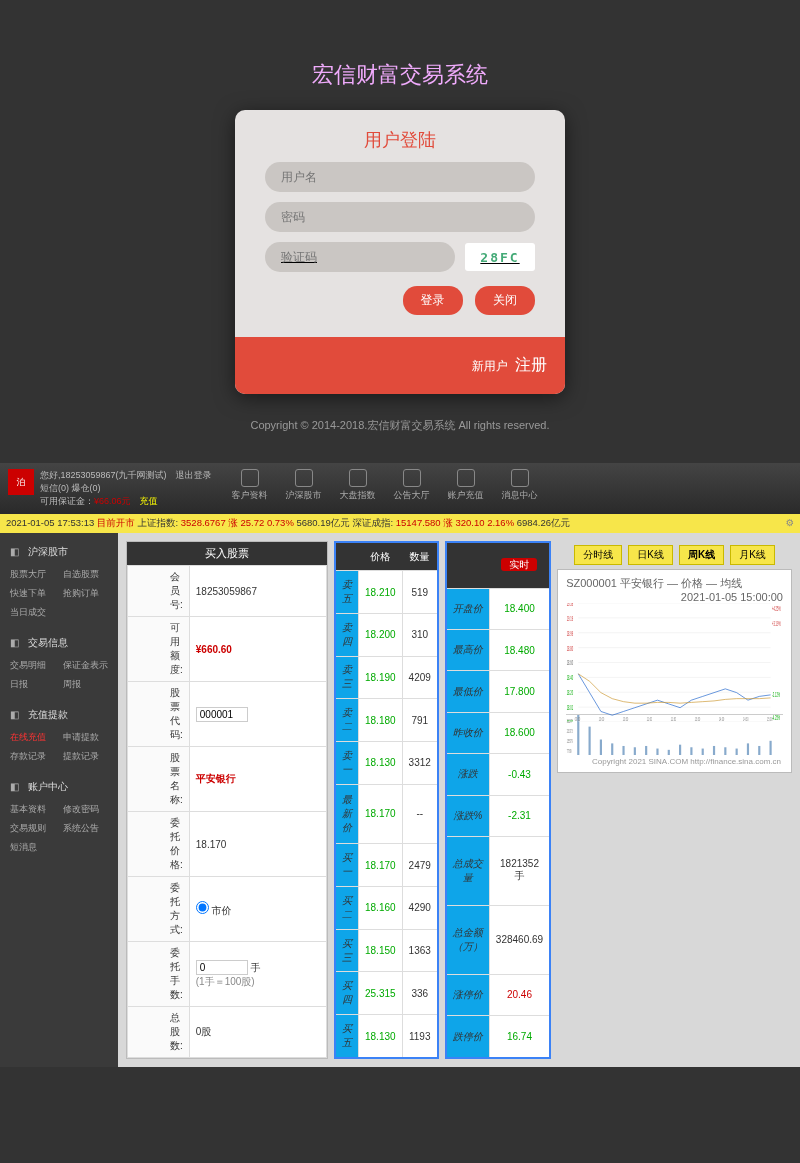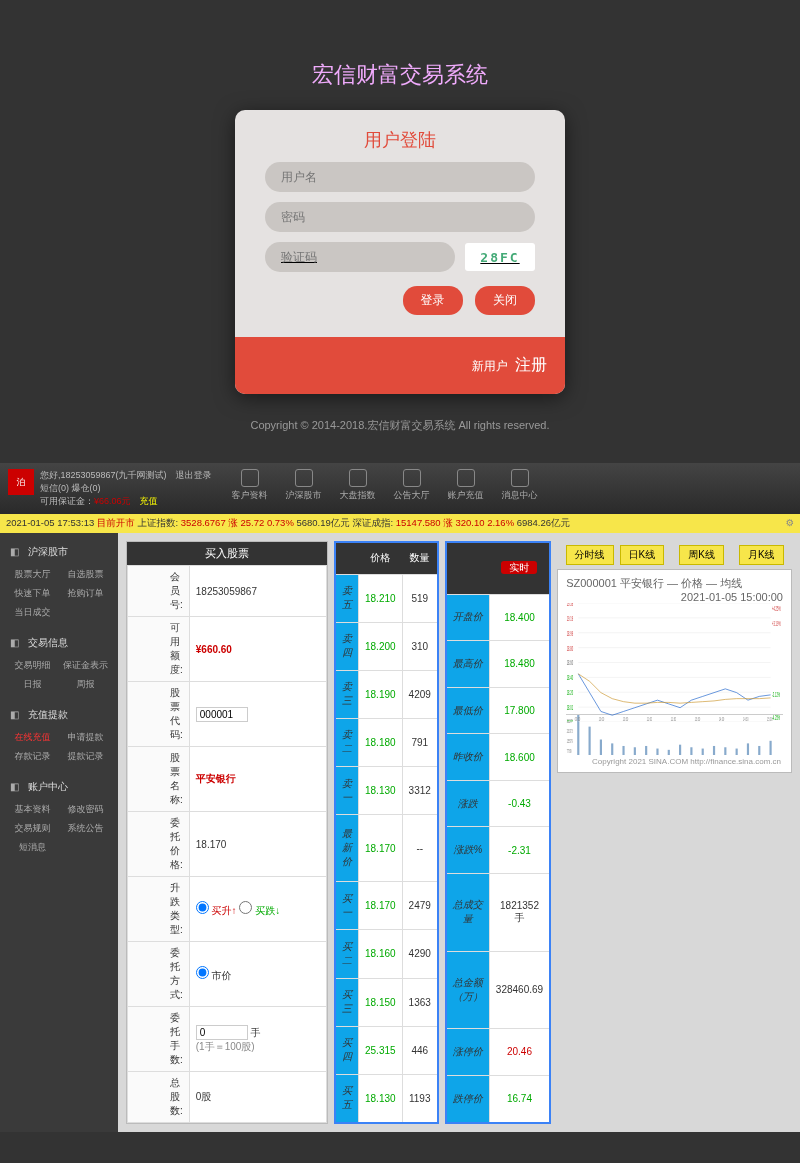--- a/index.html
+++ b/index.html
@@ -33,21 +33,21 @@
 .topnav-item .icon { width: 18px; height: 18px; margin: 0 auto 2px; border: 1px solid #888; border-radius: 3px; }
 .ticker { background: #f7e64a; padding: 3px 6px; font-size: 9.5px; color: #333; }
 .ticker .red { color: #c00; }
 .ticker .gear { color: #888; float: right; }
 
 .trade-body { display: flex; }
 .sidebar { width: 118px; background: #3a3a3a; color: #bbb; padding: 8px 0; min-height: 470px; }
 .side-head { display: flex; align-items: center; padding: 4px 10px; font-size: 10px; color: #ddd; }
 .side-head .icon { width: 12px; height: 12px; margin-right: 6px; opacity: .7; }
 .side-items { display: flex; flex-wrap: wrap; padding: 2px 6px 10px; }
-.side-item { width: 50%; font-size: 9px; padding: 3px 4px; color: #aaa; text-align: center; }
+.side-item { width: 50%; font-size: 9px; padding: 3px 4px; color: #aaa; }
 .side-item.red { color: #f33; }
 
 .main { flex: 1; padding: 8px; display: flex; flex-direction: row; gap: 6px; }
 .upper { display: flex; gap: 6px; }
 
 
 .buy-panel { width: 202px; border: 1px solid #bbb; background: #fff; }
 .panel-title { background: #333; color: #fff; text-align: center; padding: 4px; font-size: 11px; }
 .buy-table { width: 100%; border-collapse: collapse; }
 .buy-table td { border: 1px solid #ddd; padding: 4px 6px; font-size: 10px; }
@@ -191,27 +191,20 @@
                 </tr>
             <tr>
                   <td>股票名称:</td>
                   <td class="red">平安银行</td>
                 </tr>
             <tr>
                   <td>委托价格:</td>
                   <td>18.170</td>
                 </tr>
             <tr>
-                  <td>升跌类型:</td>
-                  <td>
-              <label><input type="radio" checked="" style=""> <span class="redtxt">买升↑</span></label>
-              <label><input type="radio" style=""> <span class="green">买跌↓</span></label>
-            </td>
-                </tr>
-            <tr>
                   <td>委托方式:</td>
                   <td><label><input type="radio" checked="" style=""> <span>市价</span></label></td>
                 </tr>
             <tr>
                   <td>委托手数:</td>
                   <td>
               <input type="text" value="0" style=""> <span>手</span><br>
               <span style="color:#888">(1手＝100股)</span>
             </td>
                 </tr>
@@ -292,21 +285,21 @@
                 <tr>
                   <td class="lbl">买三</td>
                   <td class="green">18.150</td>
                   <td>1363</td>
                 </tr>
               </tbody>
               <tbody>
                 <tr>
                   <td class="lbl">买四</td>
                   <td class="green">25.315</td>
-                  <td>446</td>
+                  <td>336</td>
                 </tr>
               </tbody>
               <tbody>
                 <tr>
                   <td class="lbl">买五</td>
                   <td class="green">18.130</td>
                   <td>1193</td>
                 </tr>
               </tbody>
             </table>
@@ -375,21 +368,21 @@
                 <tr>
                   <td class="lbl">跌停价</td>
                   <td class="green">16.74</td>
                 </tr>
               </tbody>
             </table>
         </div>
       </div>
 
       <div>
-        <div class="chart-tabs" id="ctabs"><button class="btn-yellow" style="margin: 0px 3px;">分时线</button><button class="btn-yellow" style="margin: 0px 3px;">日K线</button><button class="btn-yellow" style="margin: 0px 12px;">周K线</button><button class="btn-yellow" style="margin: 0px 3px;">月K线</button></div>
+        <div class="chart-tabs" id="ctabs"><button class="btn-yellow" style="margin: 0px 3px;">分时线</button><button class="btn-yellow" style="margin: 0px 3px;">日K线</button><button class="btn-yellow" style="margin: 0px 3px; font-weight: bold;">周K线</button><button class="btn-yellow" style="margin: 0px 3px;">月K线</button></div>
         <div class="chart-panel">
           <div class="chart-head">
             <span>SZ000001    平安银行  — 价格  — 均线</span>
             <span style="float:right">2021-01-05 15:00:00</span>
           </div>
           <div class="chart-area">
             <svg id="priceChart" viewBox="0 0 600 120" preserveAspectRatio="none">
                 <line x1="34" y1="0" x2="566" y2="0" stroke="#eee"></line>
                 <line x1="34" y1="15" x2="566" y2="15" stroke="#eee"></line>
                 <line x1="34" y1="30" x2="566" y2="30" stroke="#eee"></line>

